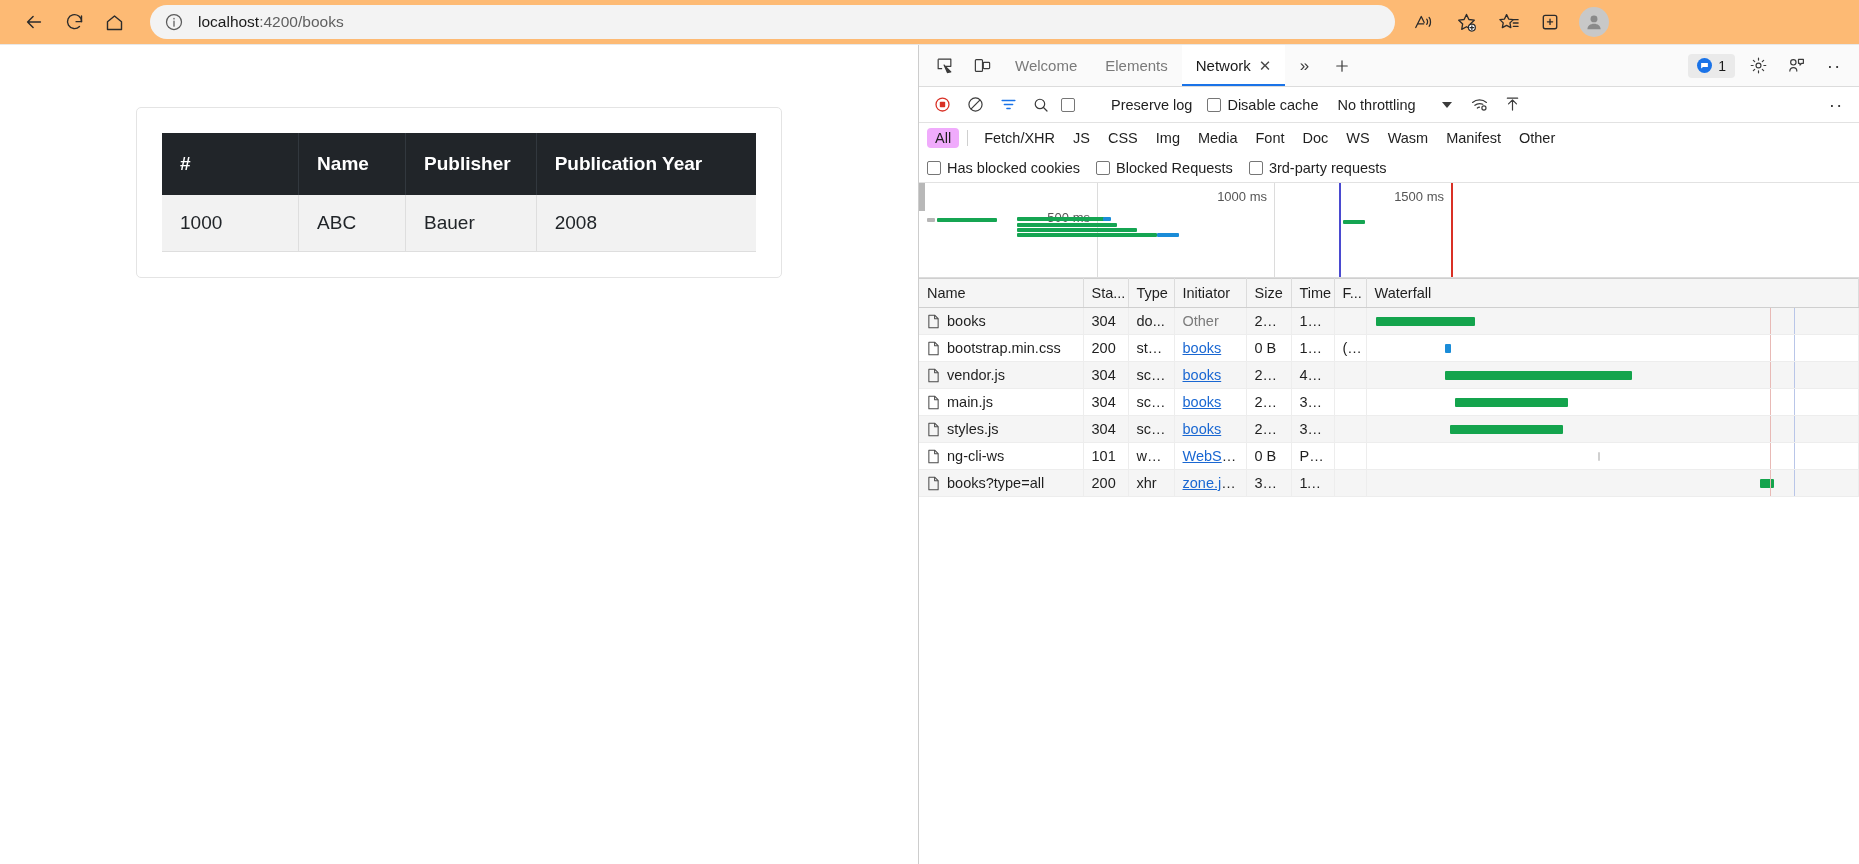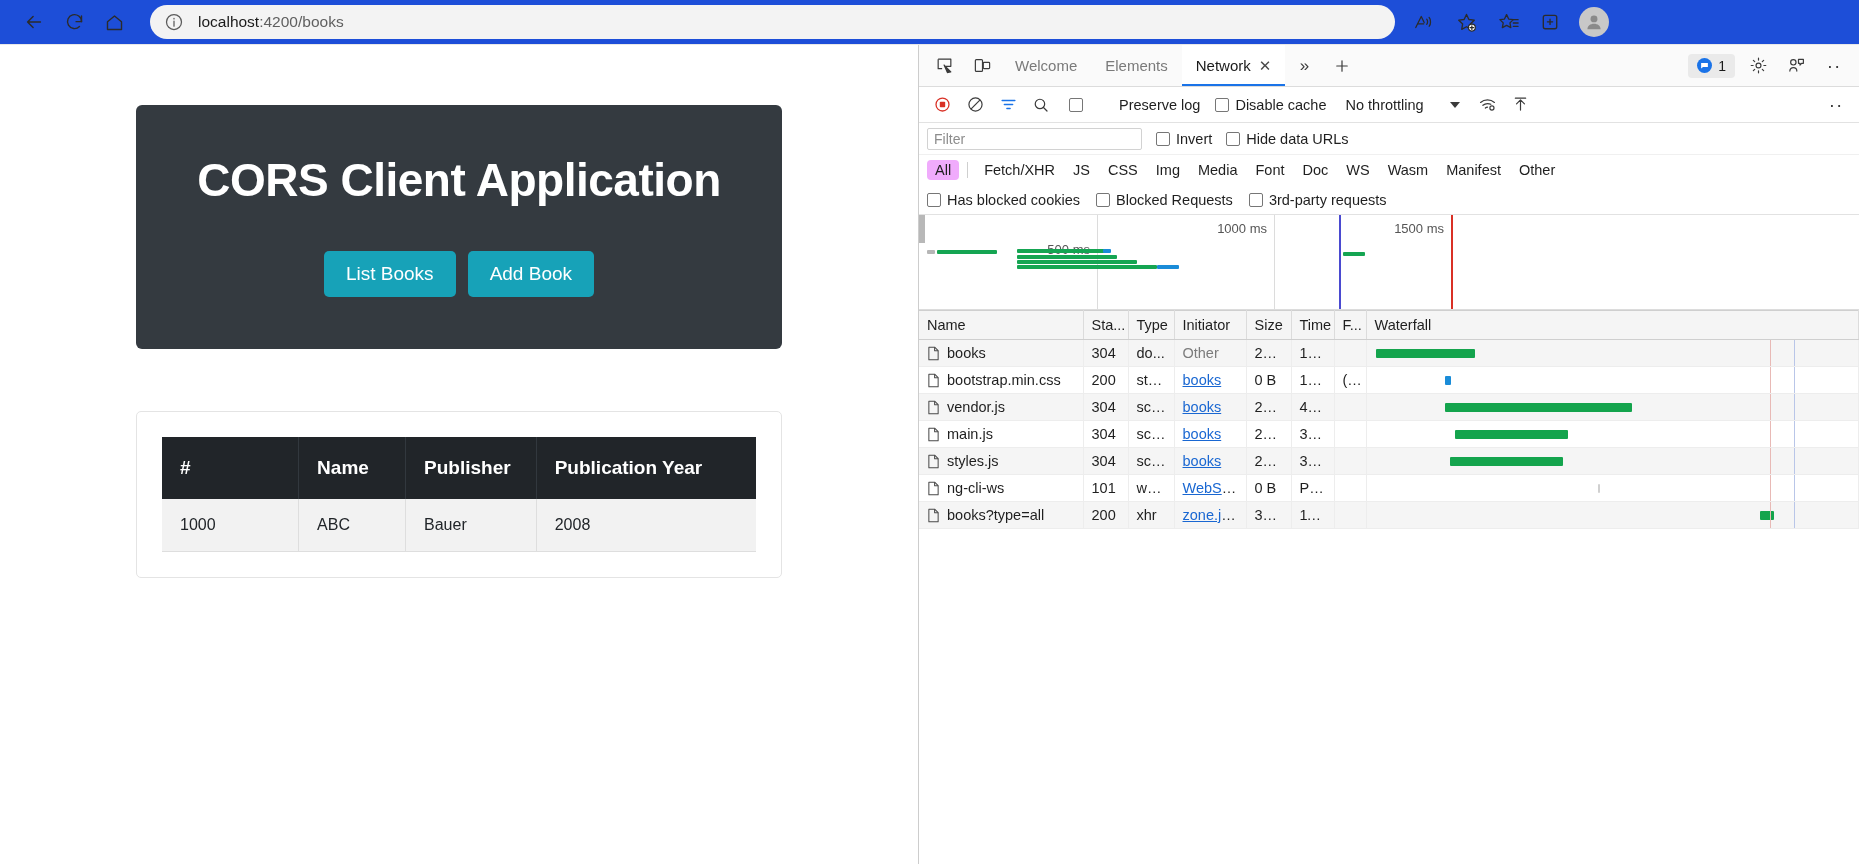--- a/index.html
+++ b/index.html
@@ -7,21 +7,21 @@
     width: 1859px; height: 864px;
     font-family: "Liberation Sans", sans-serif;
     background: #ffffff;
     overflow: hidden;
   }
   body { display: flex; flex-direction: column; }
 
   
   .browser-bar {
     height: 45px; min-height: 45px;
-    background: #1d4ed8;
+    background: #fdba74;
     display: flex; align-items: center;
     padding: 0 14px;
     border-bottom: 1px solid #e8e8e8;
   }
   .nav-btn {
     width: 40px; height: 34px;
     display: flex; align-items: center; justify-content: center;
     border-radius: 4px; cursor: pointer;
     color: #2b2b2b;
   }
@@ -92,21 +92,21 @@
   table.books thead th {
     background: #212529; color: #ffffff;
     font-size: 19px; font-weight: 700;
     text-align: left;
     padding: 20px 18px;
     border-right: 1px solid #32383e;
   }
   table.books thead th:last-child { border-right: none; }
   table.books tbody td {
     background: #f2f2f2; color: #212529;
-    font-size: 16px;
+    font-size: 19px;
     padding: 17px 18px;
     border-right: 1px solid #dedede;
     border-bottom: 1px solid #dedede;
   }
   table.books tbody td:last-child { border-right: none; }
   table.books col.c1 { width: 23%; }
   table.books col.c2 { width: 18%; }
   table.books col.c3 { width: 22%; }
   table.books col.c4 { width: 37%; }
 
@@ -323,27 +323,20 @@
         <circle cx="12" cy="8.6" r="3.8"></circle>
         <path d="M4.8 20c0-3.8 3.2-6.1 7.2-6.1s7.2 2.3 7.2 6.1z"></path>
       </svg>
     </div>
   </div>
 </div>
 
 <div class="split">
 
   <div class="viewport">
-    <div class="jumbo">
-      <div class="jumbo-title">CORS Client Application</div>
-      <div class="btn-row">
-        <button class="btn">List Books</button>
-        <button class="btn">Add Book</button>
-      </div>
-    </div>
 
     <div class="card">
       <table class="books">
         <colgroup>
             <col class="c1">
             <col class="c2">
             <col class="c3">
             <col class="c4">
           </colgroup>
         <thead>
@@ -442,21 +435,21 @@
         <svg width="19" height="19" viewBox="0 0 24 24" stroke="#1a73e8" stroke-width="1.9">
           <path d="M4 7h16M6.8 12h10.4M10 17h4" stroke-linecap="round"></path>
         </svg>
       </div>
       <div class="tb-btn">
         <svg width="18" height="18" viewBox="0 0 24 24" fill="none" stroke="currentColor" stroke-width="1.6">
           <circle cx="10.6" cy="10.6" r="6.3"></circle>
             <path d="M15.3 15.3 20 20" stroke-linecap="round"></path>
         </svg>
       </div>
-      <label class="chk" style="margin-left:10px;gap:36px;">
+      <label class="chk" style="margin-left:2px;gap:36px;">
         <span class="box"></span>
         <span>Preserve log</span>
       </label>
       <label class="chk" style="margin-left:12px;">
         <span class="box"></span>
         <span>Disable cache</span>
       </label>
       <div class="throttle" style="margin-left:12px;">
         <span>No throttling</span>
         <span class="caret-dn"></span>
@@ -471,31 +464,20 @@
       </div>
       <div class="tb-btn">
         <svg width="19" height="19" viewBox="0 0 24 24" fill="none" stroke="currentColor" stroke-width="1.5">
           <path d="M12 19V6.2M12 6.2 7 11.2M12 6.2l5 5M5.5 4h13" stroke-linecap="round" stroke-linejoin="round"></path>
         </svg>
       </div>
       <div class="dt-spacer"></div>
       <div class="tb-btn dots-btn">··</div>
     </div>
 
-    <div class="dt-filterbar">
-      <input class="filter-input" placeholder="Filter" style="">
-      <label class="chk">
-        <span class="box"></span>
-        <span>Invert</span>
-      </label>
-      <label class="chk">
-        <span class="box"></span>
-        <span>Hide data URLs</span>
-      </label>
-    </div>
 
     <div class="dt-typebar">
       <div class="type-chip active">All</div>
       <div class="type-sep"></div>
       <div class="type-chip">Fetch/XHR</div>
       <div class="type-chip">JS</div>
       <div class="type-chip">CSS</div>
       <div class="type-chip">Img</div>
       <div class="type-chip">Media</div>
       <div class="type-chip">Font</div>

